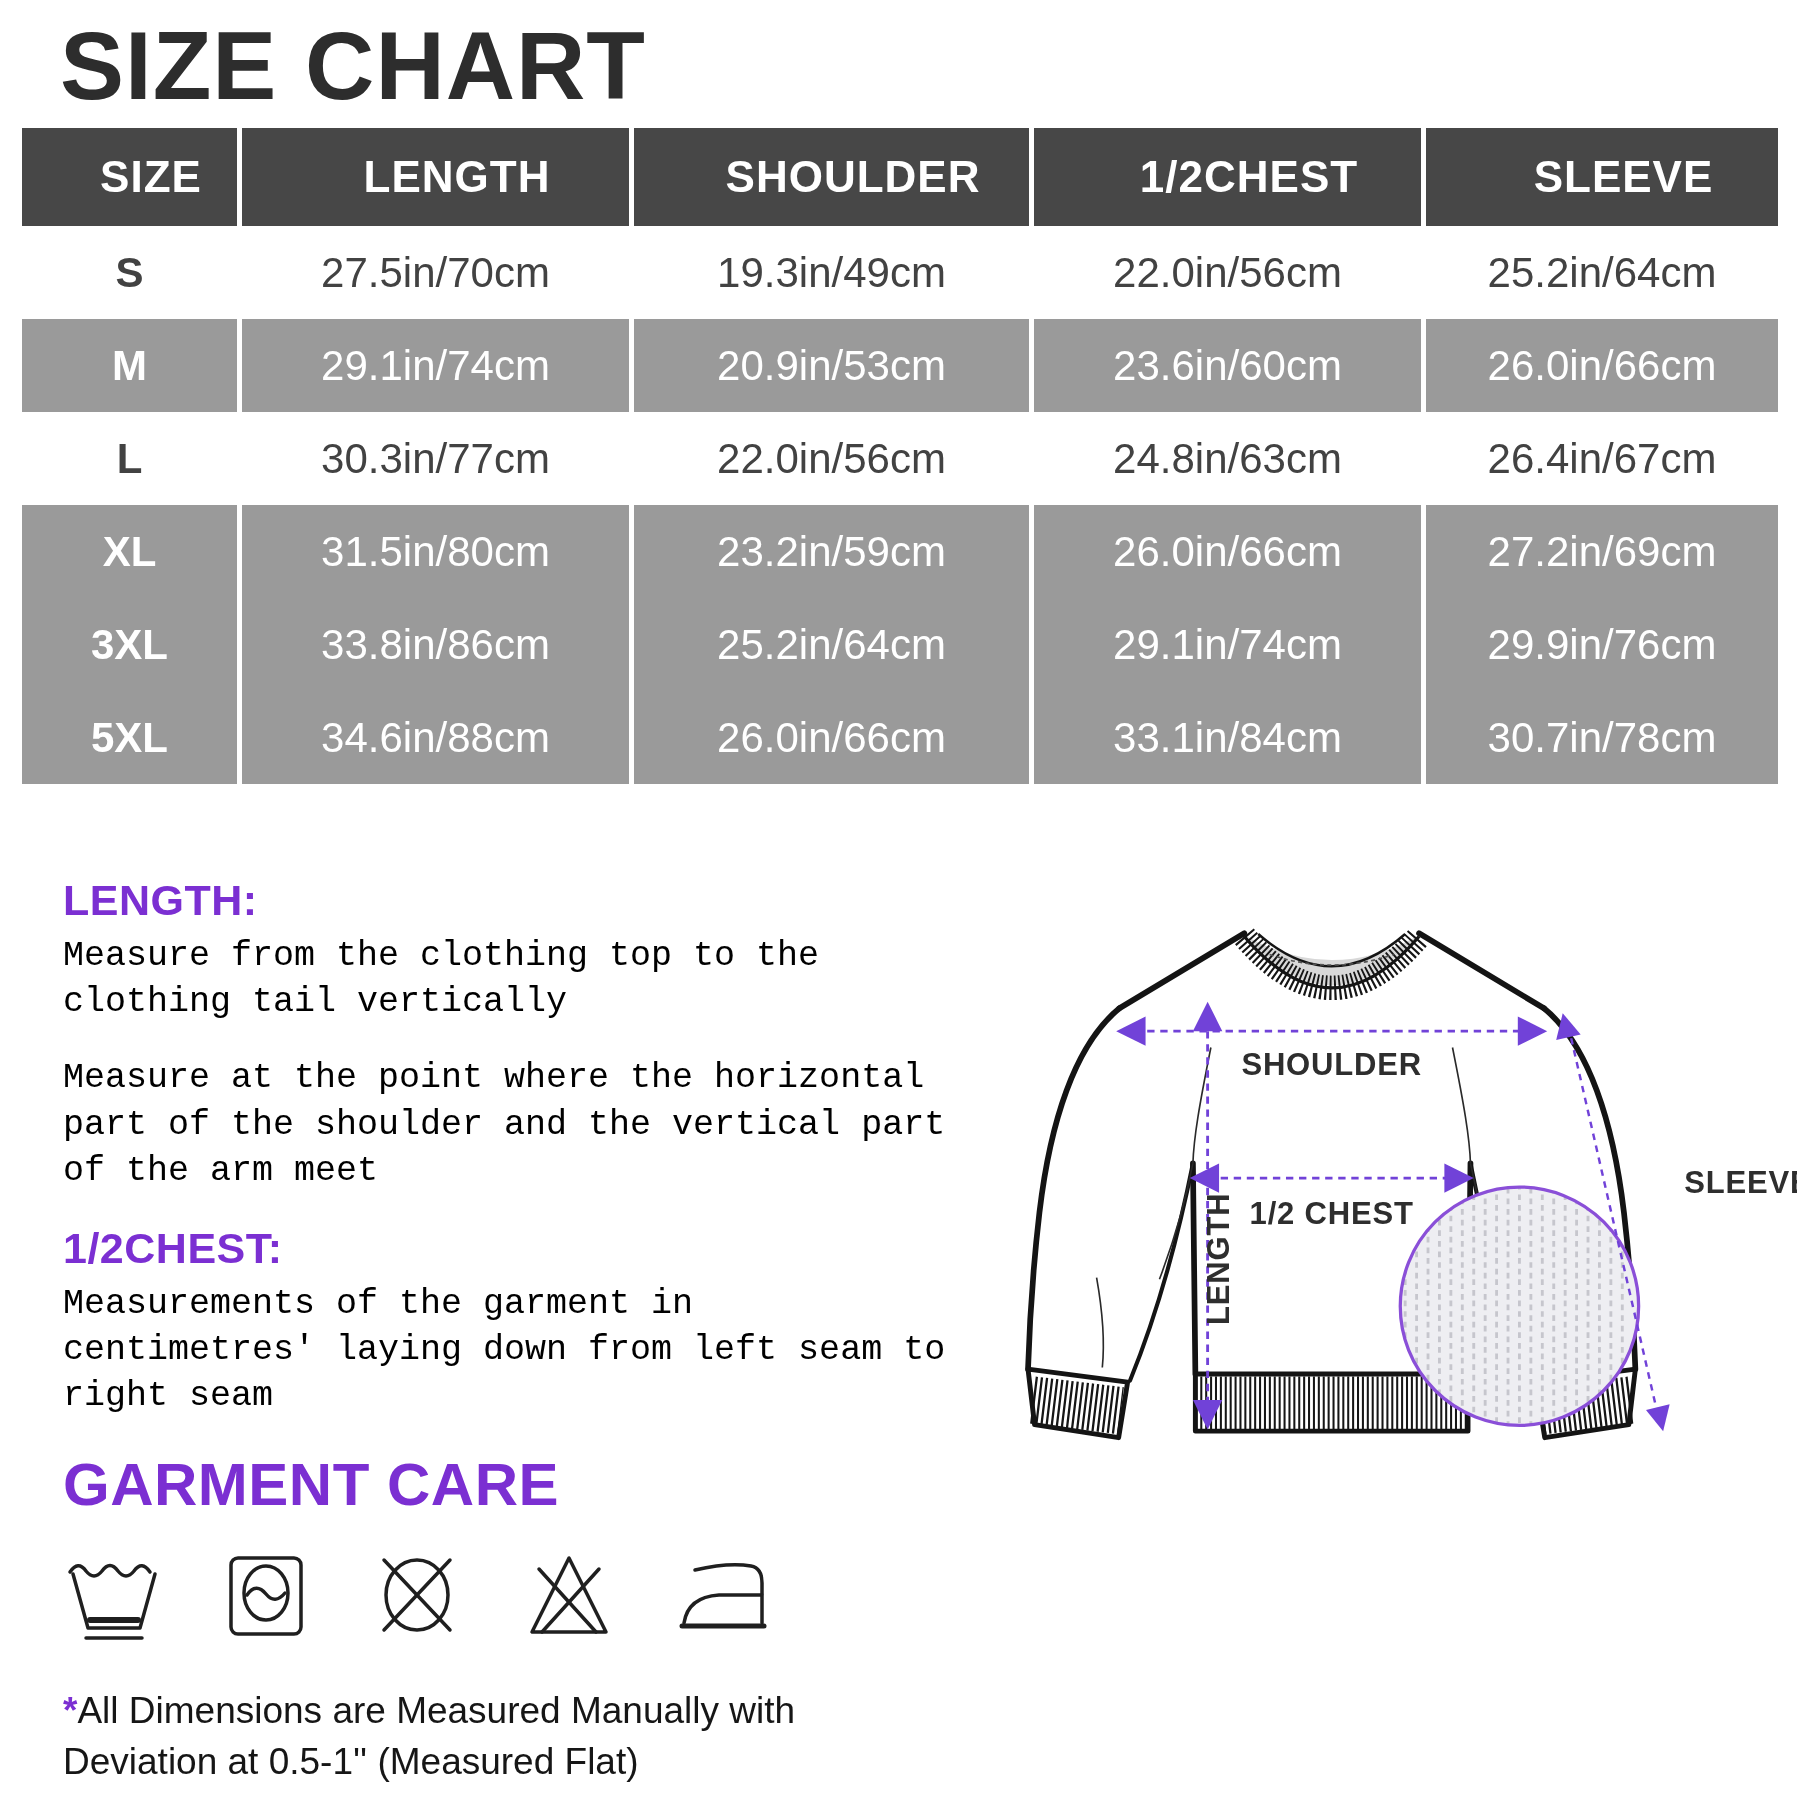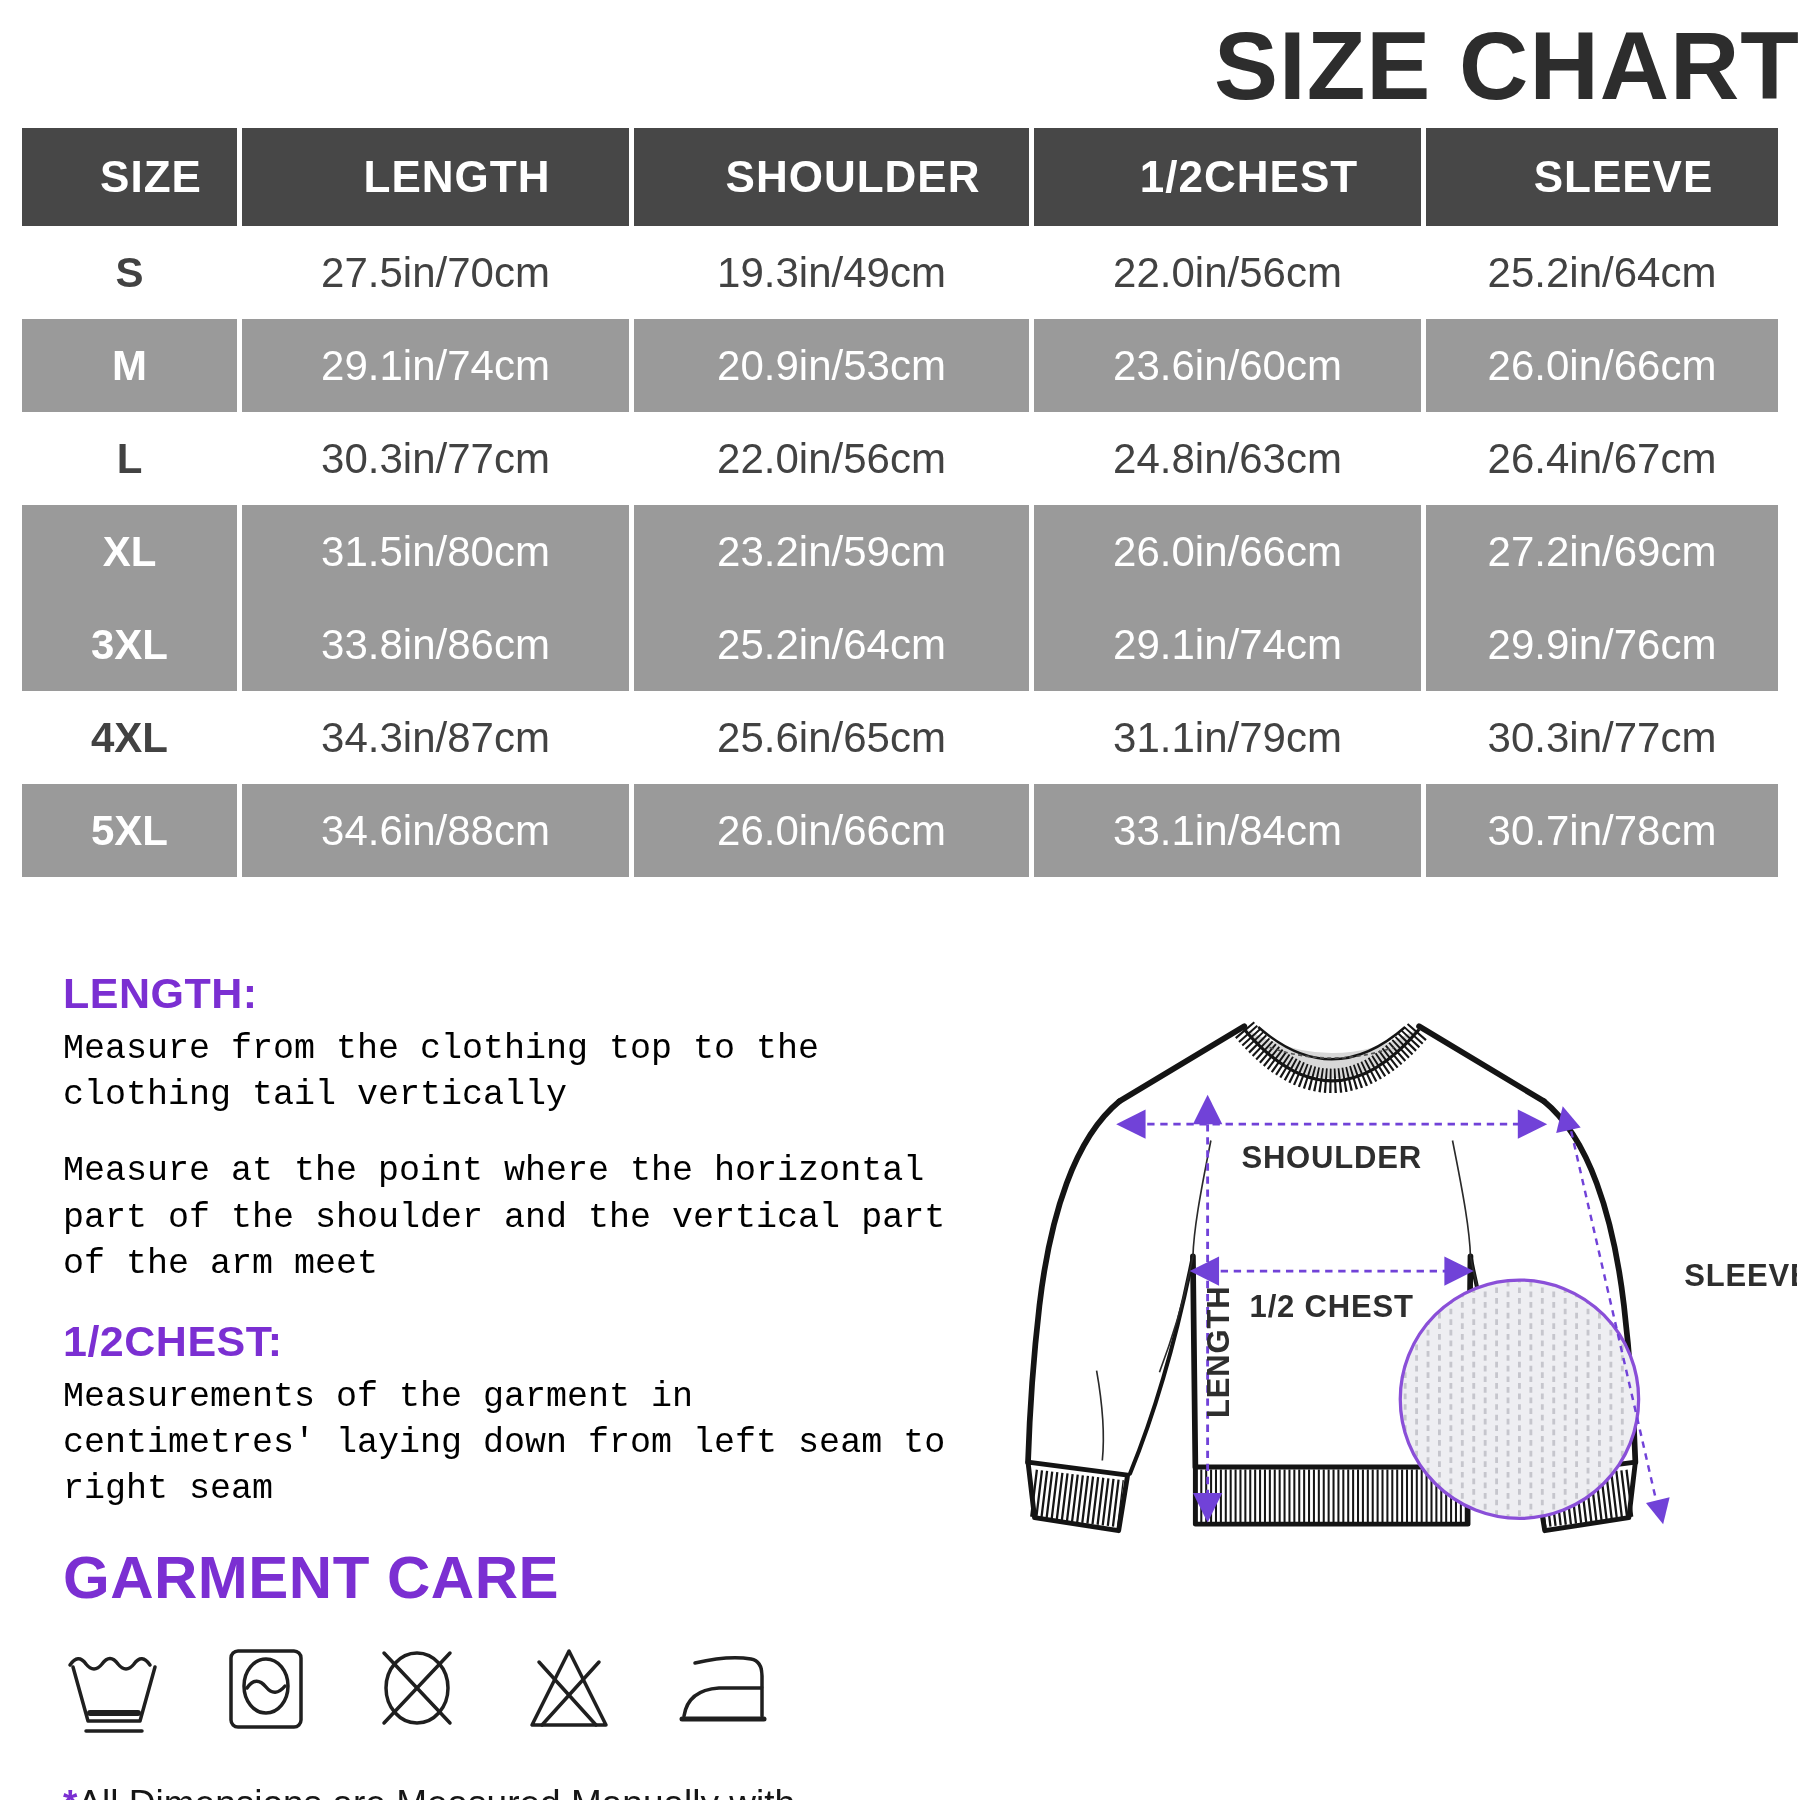--- a/index.html
+++ b/index.html
@@ -3,21 +3,21 @@
 <meta charset="utf-8">
 <style>
   html,body{margin:0;padding:0;background:#ffffff;}
   .page{
     position:relative;width:1800px;height:1800px;background:#ffffff;overflow:hidden;
     font-family:"Liberation Sans", sans-serif;color:#1e1e1e;
   }
   
   .page-title{
     margin:18px 0 14px 60px;font-size:96px;font-weight:800;letter-spacing:1px;
-    color:#2d2d2d;line-height:1.0;text-align:right;
+    color:#2d2d2d;line-height:1.0;
   }
   
   .size-table{
     width:1756px;margin:0 22px;border-collapse:separate;border-spacing:0;table-layout:fixed;
     text-align:center;
   }
   .size-table th{
     background:#474747;color:#ffffff;font-weight:700;font-size:44px;height:96px;letter-spacing:1px;padding-left:44px;
   }
   .size-table td{
@@ -105,27 +105,20 @@
           <td>23.2in/59cm</td>
           <td>26.0in/66cm</td>
           <td>27.2in/69cm</td>
         </tr>
         <tr class="row-gray">
           <td>3XL</td>
           <td>33.8in/86cm</td>
           <td>25.2in/64cm</td>
           <td>29.1in/74cm</td>
           <td>29.9in/76cm</td>
-        </tr>
-        <tr class="row-white">
-          <td>4XL</td>
-          <td>34.3in/87cm</td>
-          <td>25.6in/65cm</td>
-          <td>31.1in/79cm</td>
-          <td>30.3in/77cm</td>
         </tr>
         <tr class="row-gray">
           <td>5XL</td>
           <td>34.6in/88cm</td>
           <td>26.0in/66cm</td>
           <td>33.1in/84cm</td>
           <td>30.7in/78cm</td>
         </tr>
       </tbody>
     </table>

